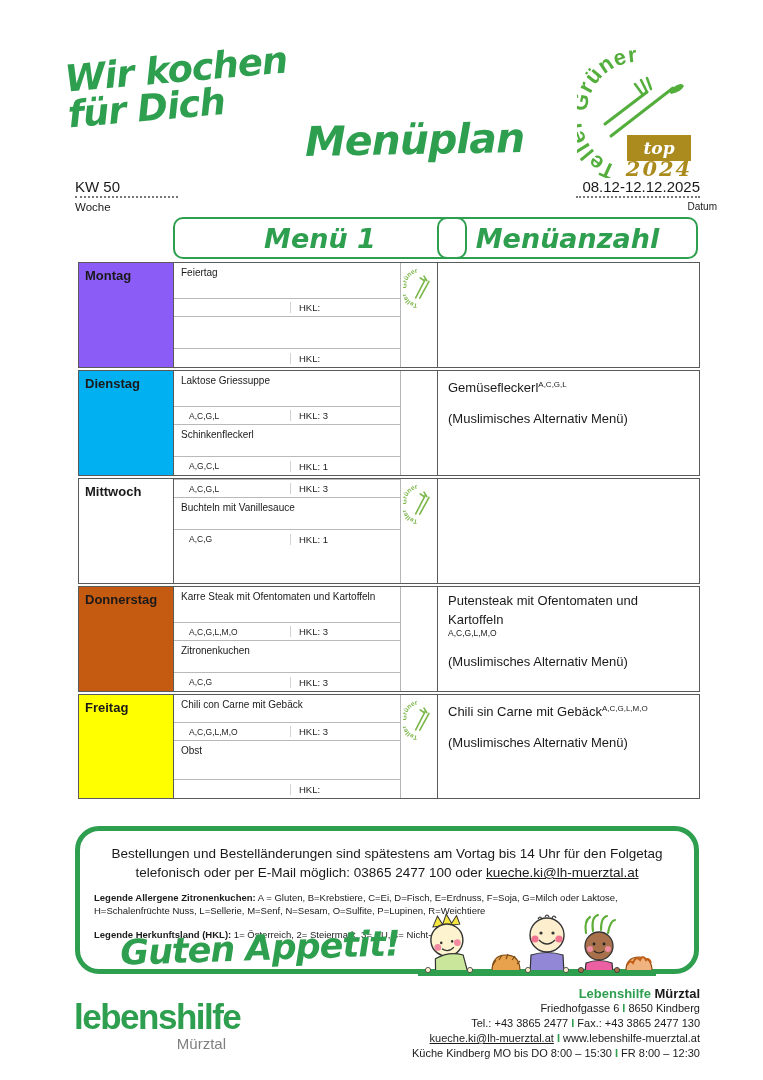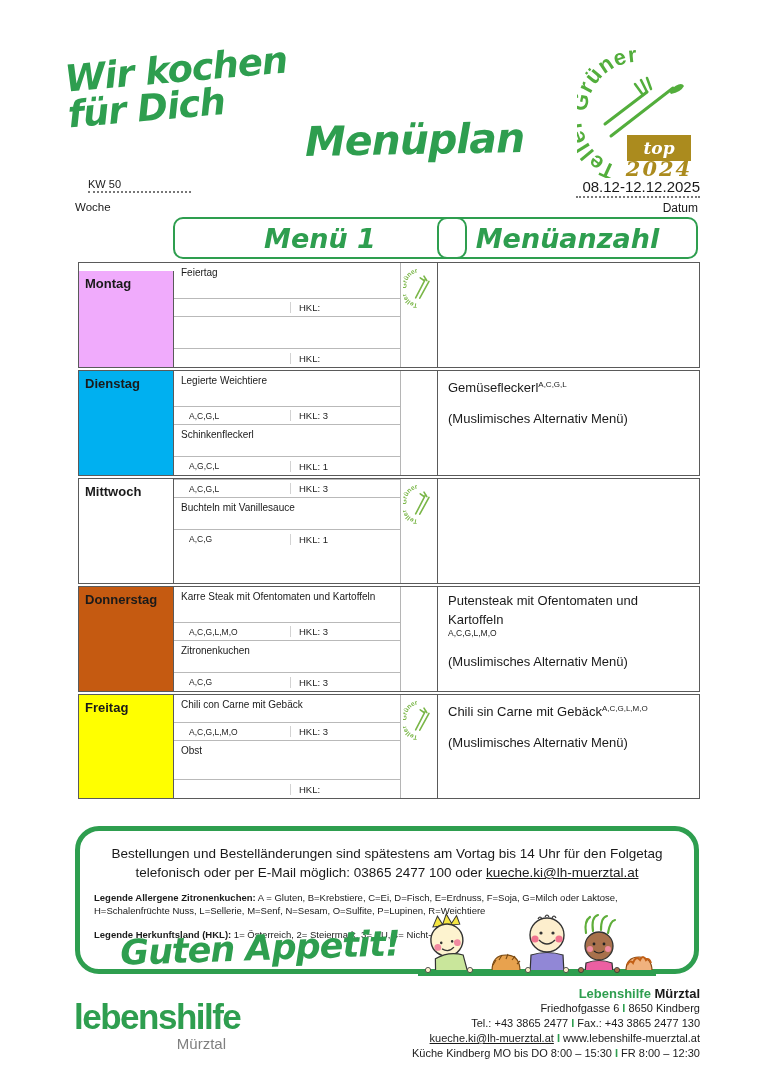--- a/index.html
+++ b/index.html
@@ -10,24 +10,24 @@
     font-family:"Liberation Sans", sans-serif; color:#1a1a1a;
   }
   .script { font-family:"DejaVu Sans", sans-serif; font-style:italic; font-weight:bold; color:#2e9e4f; }
 
   
   #tagline { position:absolute; left:66px; top:52px; font-size:37px; line-height:0.98; transform:rotate(-5deg); letter-spacing:-1px; }
   #main-title { position:absolute; left:305px; top:116px; font-size:41px; letter-spacing:-1px; transform:rotate(-1deg); }
   #award-badge { position:absolute; left:577px; top:40px; }
 
   
-  #week-field { position:absolute; left:88px; top:178px; width:103px; border-bottom:2px dotted #777; font-size:11px; padding-bottom:1px; }
+  #week-field { position:absolute; left:75px; top:178px; width:103px; border-bottom:2px dotted #777; font-size:15px; padding-bottom:1px; }
   #week-label { position:absolute; left:75px; top:201px; font-size:11.5px; }
   #date-field { position:absolute; right:63px; top:178px; width:124px; border-bottom:2px dotted #777; font-size:15px; text-align:right; padding-bottom:1px; }
-  #date-label { position:absolute; right:65px; top:201px; font-size:12px; text-align:left; }
+  #date-label { position:absolute; right:46px; top:201px; font-size:10px; text-align:left; }
 
   
   .colhead { position:absolute; top:217px; height:42px; border:2.5px solid #2e9e4f; border-radius:10px;
              display:flex; align-items:center; justify-content:center; font-size:27px; }
   #colhead-menu1 { left:173px; width:294px; }
   #colhead-menuanzahl { left:437px; width:261px; }
 
   
   #menu-table { position:absolute; left:78px; top:262px; width:622px; }
   .row { display:flex; height:106px; border:1px solid #5a5a5a; margin-bottom:2px; }
@@ -134,21 +134,21 @@
   <div id="week-field">KW 50</div>
   <div id="week-label">Woche</div>
   <div id="date-field">08.12-12.12.2025</div>
   <div id="date-label">Datum</div>
 
   <div id="colhead-menu1" class="colhead script">Menü 1</div>
   <div id="colhead-menuanzahl" class="colhead script">Menüanzahl</div>
 
   <div id="menu-table">
     <div class="row">
-      <div class="day" style="background: #f0abfc; margin-top: 8px;">Montag</div>
+      <div class="day" style="background: #8b5cf6;">Montag</div>
       <div class="menu">
         <div class="dish dish1">Feiertag</div>
         <div class="hklrow">
           <span class="alg"></span>
           <span class="hkl">HKL:</span>
         </div>
         <div class="dish dish2"></div>
         <div class="hklrow">
           <span class="alg"></span>
           <span class="hkl">HKL:</span>
@@ -162,21 +162,21 @@
       <div class="alt">
         <div class="alt-title"><span></span><sup></sup></div>
         <div class="alt-sub"></div>
         <div class="alt-note"></div>
       </div>
     </div>
 
     <div class="row">
       <div class="day" style="background: rgb(0, 176, 240);">Dienstag</div>
       <div class="menu">
-        <div class="dish dish1">Legierte Weichtiere</div>
+        <div class="dish dish1">Laktose Griessuppe</div>
         <div class="hklrow">
           <span class="alg">A,C,G,L</span>
           <span class="hkl">HKL: 3</span>
         </div>
         <div class="dish dish2">Schinkenfleckerl</div>
         <div class="hklrow">
           <span class="alg">A,G,C,L</span>
           <span class="hkl">HKL: 1</span>
         </div>
       </div>

